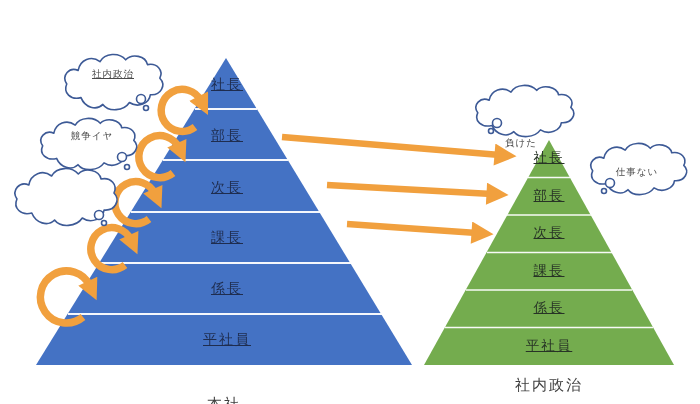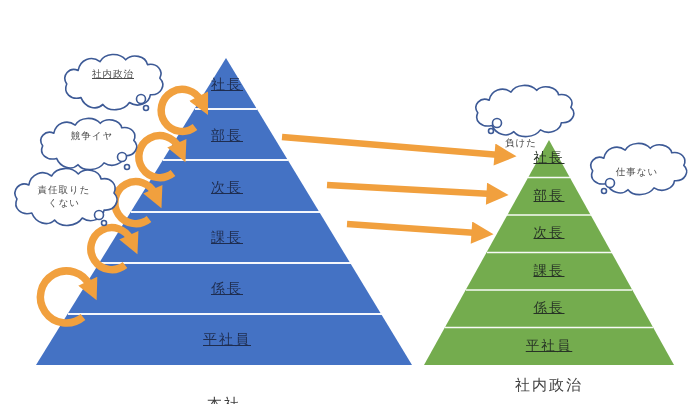--- a/index.html
+++ b/index.html
@@ -114,20 +114,16 @@
   <div class="lvl green" style="left:549px; top:151px;">社長</div>
   <div class="lvl green" style="left:549px; top:189px;">部長</div>
   <div class="lvl green" style="left:549px; top:226px;">次長</div>
   <div class="lvl green" style="left:549px; top:264px;">課長</div>
   <div class="lvl green" style="left:549px; top:301px;">係長</div>
   <div class="lvl green" style="left:549px; top:339px;">平社員</div>
   <div class="caption" style="left:549px; top:377px;">社内政治</div>
 
   <div class="cloud-text" style="left:113px; top:68px;text-decoration:underline;">社内政治</div>
   <div class="cloud-text" style="left:92px;  top:130px;">競争イヤ</div>
-  <div class="cloud-text" style="left:64px;  top:184px;">
-    <span style="display:block;">責任取りた</span>
-    <span style="display:block;">くない</span>
-  </div>
   <div class="cloud-text" style="left:521px; top:97px;margin-top:40px;">負けた</div>
   <div class="cloud-text" style="left:637px; top:158px;margin-top:8px;">仕事ない</div>
 
 </div>
 
 </body></html>

